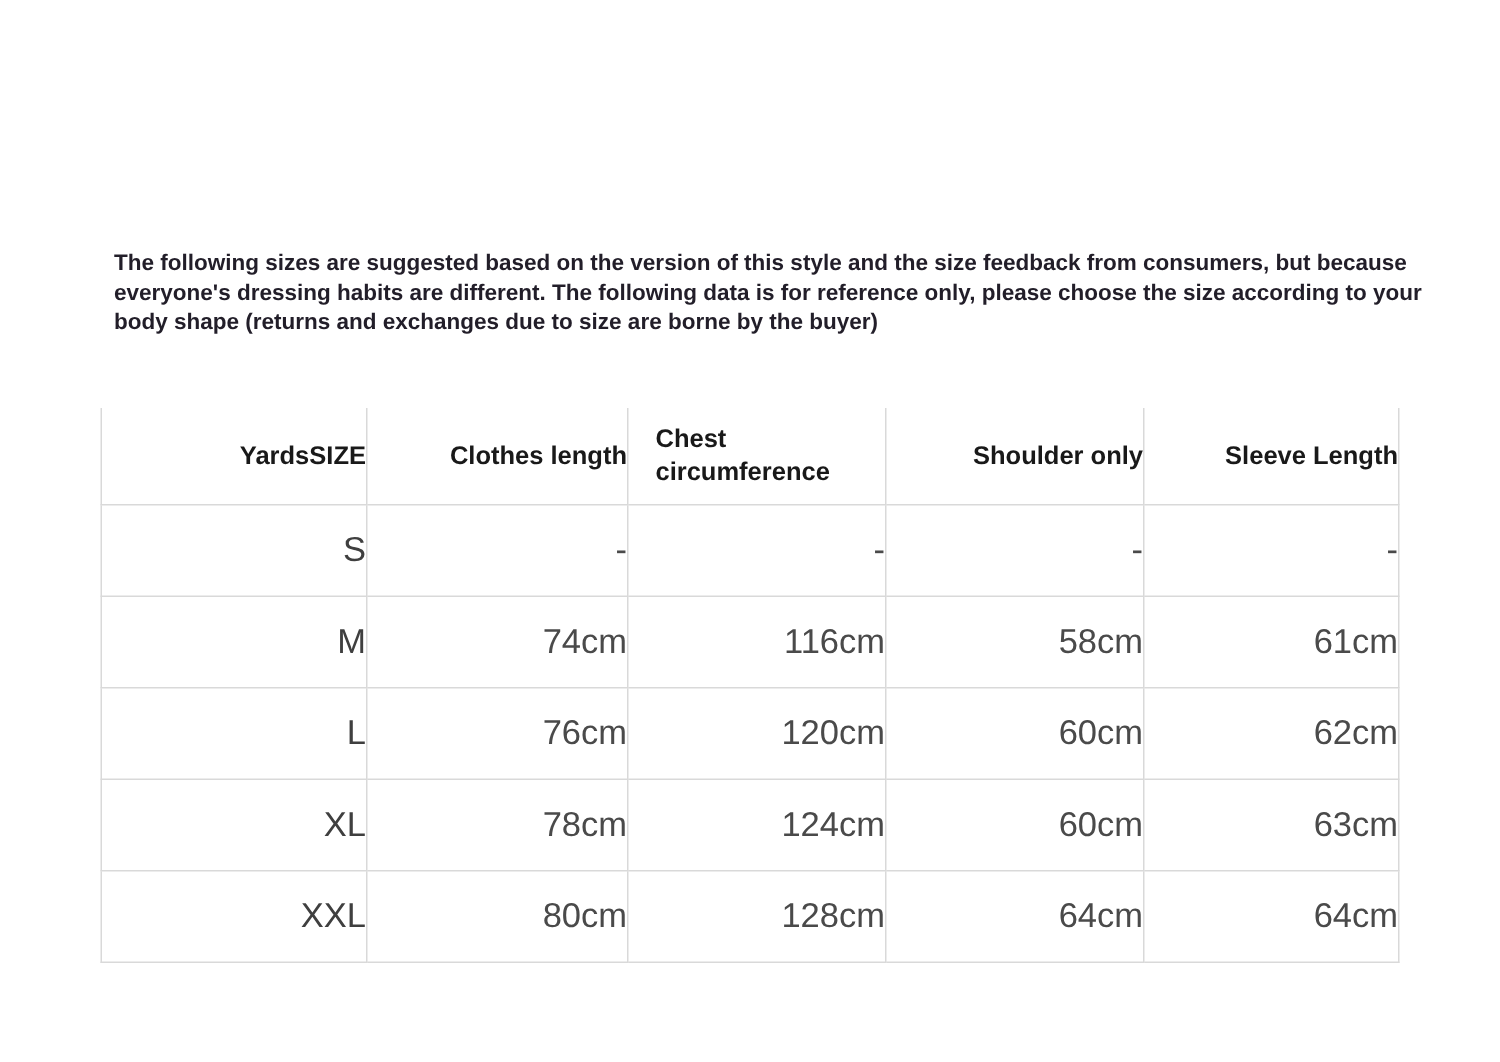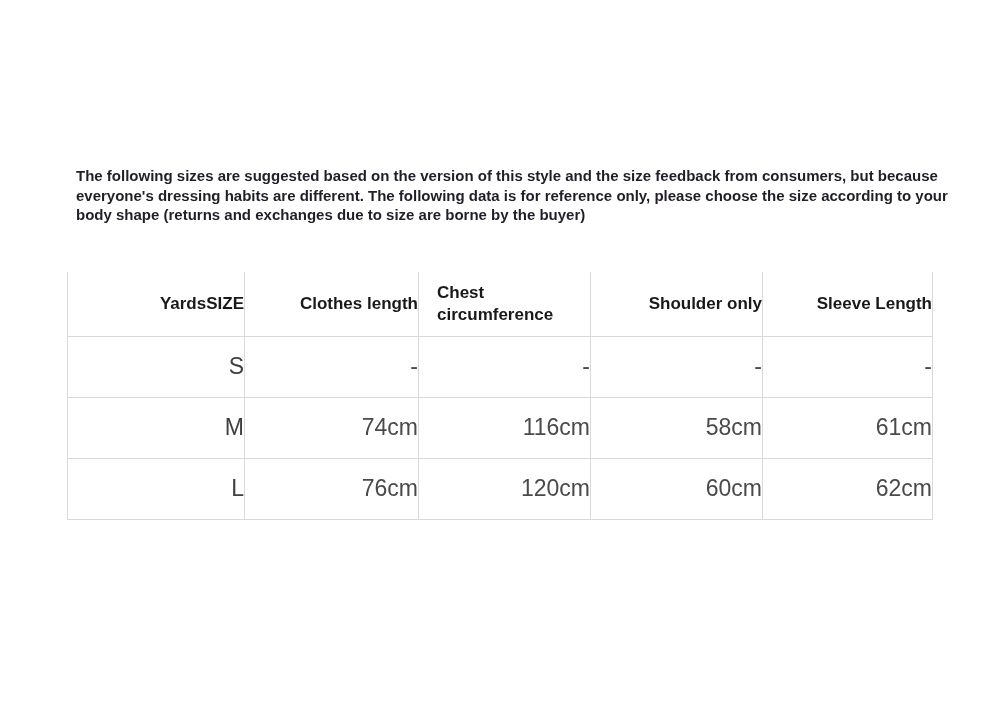--- a/index.html
+++ b/index.html
@@ -130,16 +130,30 @@
           <td>58cm</td>
           <td>61cm</td>
         </tr>
         <tr>
           <td class="size-col">L</td>
           <td>76cm</td>
           <td>120cm</td>
           <td>60cm</td>
           <td>62cm</td>
         </tr>
+        <tr>
+          <td class="size-col">XL</td>
+          <td>78cm</td>
+          <td>124cm</td>
+          <td>60cm</td>
+          <td>63cm</td>
+        </tr>
+        <tr>
+          <td class="size-col">XXL</td>
+          <td>80cm</td>
+          <td>128cm</td>
+          <td>64cm</td>
+          <td>64cm</td>
+        </tr>
       </tbody>
   </table>
 
 </div>
 
 </body></html>

